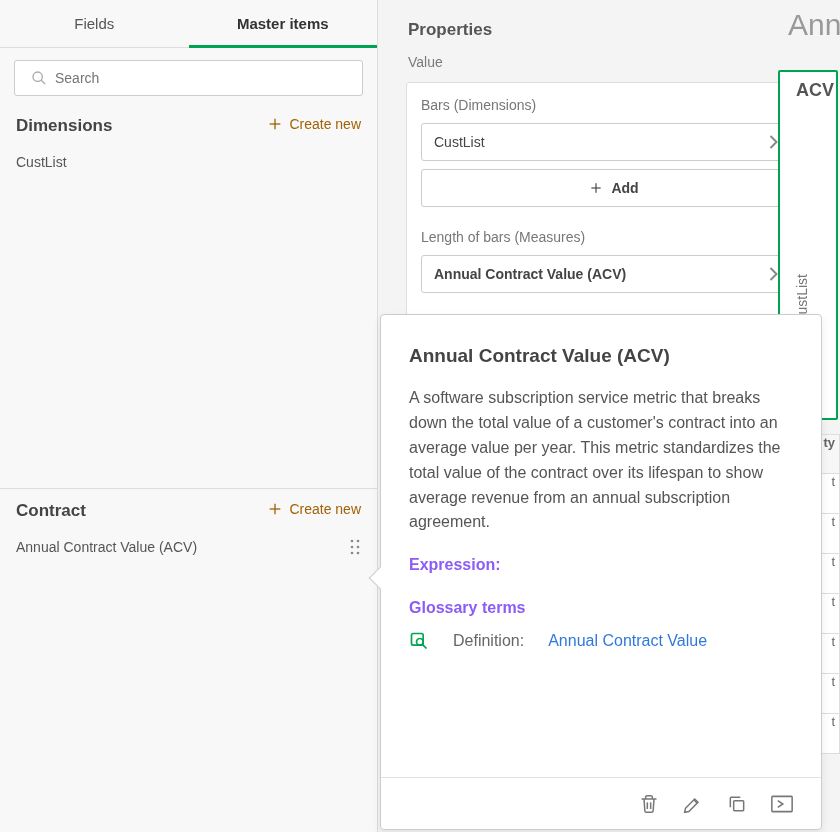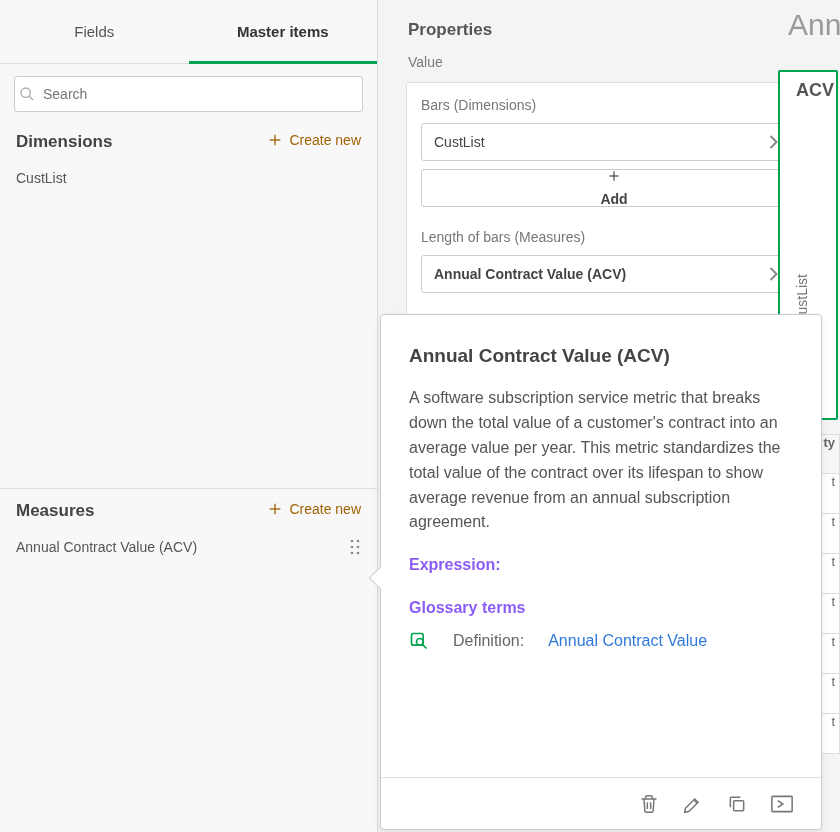--- a/index.html
+++ b/index.html
@@ -13,21 +13,21 @@
 
   
   .left-panel {
     position: absolute;
     left: 0; top: 0; width: 378px; height: 832px;
     background: #f8f8f8;
     border-right: 1px solid #ddd;
   }
   .tabs {
     display: flex;
-    height: 64px;
+    height: 48px;
     align-items: stretch;
     border-bottom: 1px solid #ddd;
   }
   .tab {
     flex: 1;
     display: flex;
     align-items: center;
     justify-content: center;
     font-size: 15px;
     color: #555;
@@ -46,21 +46,21 @@
   .search-wrap {
     padding: 12px 14px 8px 14px;
   }
   .search-box {
     display: flex;
     align-items: center;
     border: 1px solid #ccc;
     border-radius: 3px;
     background: #fff;
     height: 36px;
-    padding: 0 4px;
+    padding: 0 16px;
   }
   .search-box .icon {
     color: #aaa;
     margin-right: 8px;
   }
   .search-box input {
     border: none;
     outline: none;
     flex: 1;
     font-size: 14px;
@@ -166,21 +166,20 @@
     justify-content: center;
     gap: 8px;
     border: 1px solid #ccc;
     border-radius: 3px;
     background: #fff;
     height: 38px;
     font-size: 14px;
     font-weight: 600;
     color: #444;
     cursor: pointer;
-    flex-direction: column;
   }
   .measures-section { margin-top: 22px; }
 
   
   .chart-preview {
     position: absolute;
     left: 778px; top: 70px;
     width: 60px; height: 350px;
     border: 2px solid #00a450;
     background: #fff;
@@ -332,21 +331,21 @@
         <span>Create new</span>
       </div>
     </div>
     <div class="list-item">
       <span>CustList</span>
     </div>
   </div>
 
   <div class="measures-block">
     <div class="section-header">
-      <h3>Measures</h3>
+      <h3>Contract</h3>
       <div class="create-new">
         <span>
           <svg width="16" height="16" viewBox="0 0 24 24" fill="none" stroke="currentColor" stroke-width="2">
               <line x1="12" y1="4" x2="12" y2="20"></line>
               <line x1="4" y1="12" x2="20" y2="12"></line>
             </svg>
         </span>
         <span>Create new</span>
       </div>
     </div>

